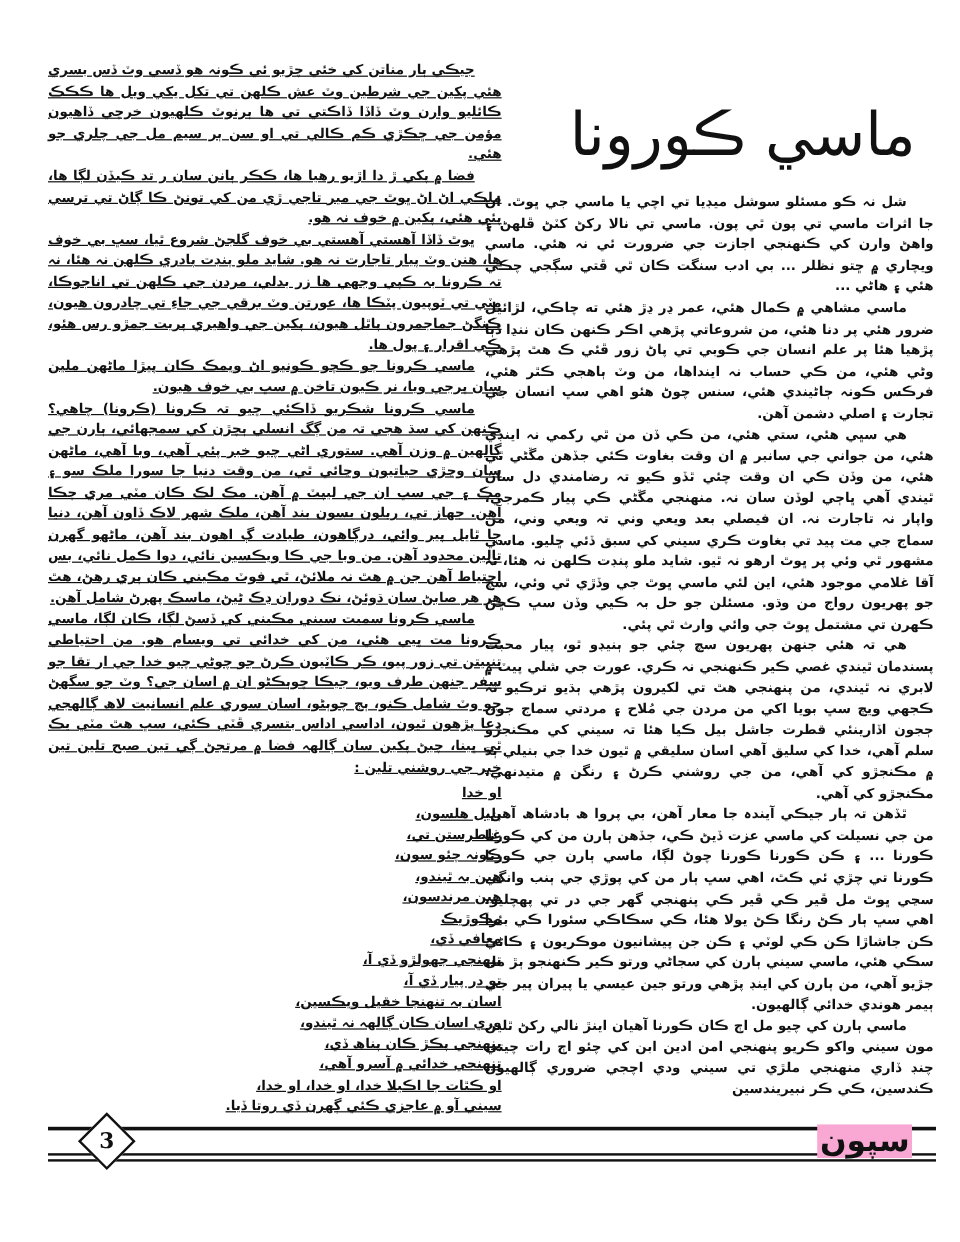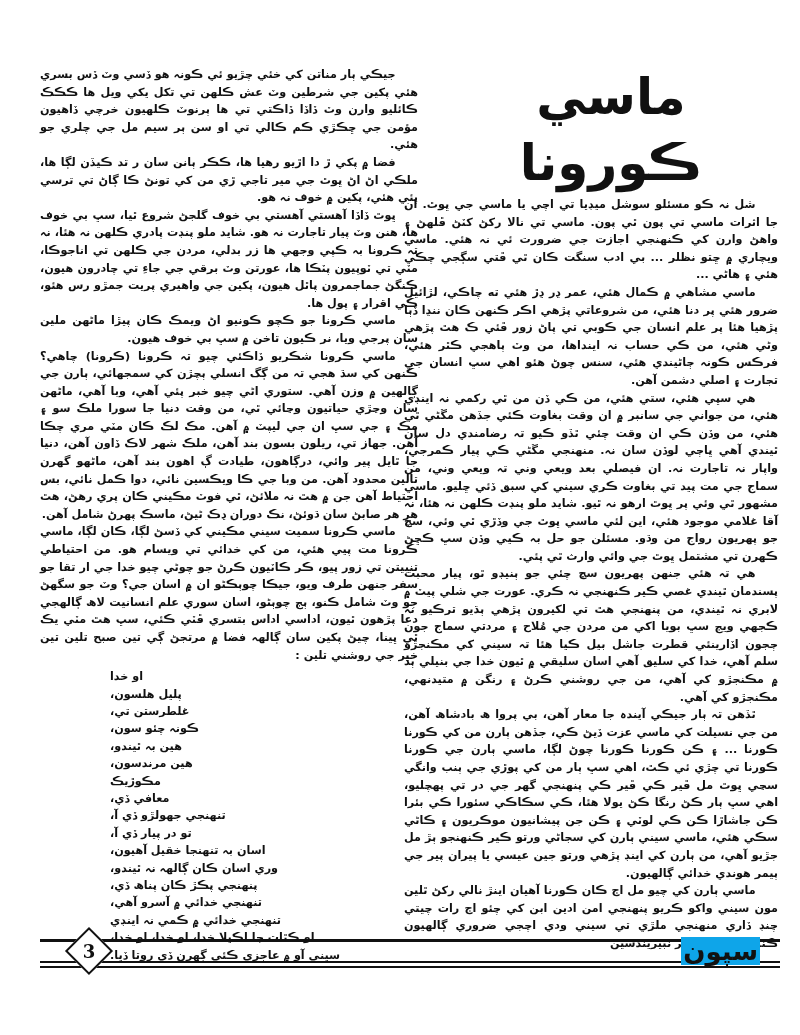--- a/index.html
+++ b/index.html
@@ -6,46 +6,46 @@
   body {
     width: 800px; height: 1035px; position: relative; overflow: hidden;
     font-family: "DejaVu Sans", sans-serif; color: #111111;
   }
   .page { position: absolute; left: 0; top: 0; width: 800px; height: 1035px; }
   .col {
     position: absolute; top: 64px; direction: rtl; text-align: justify;
     font-size: 11.2px; line-height: 17.6px; font-weight: bold;
   }
   .col-right { left: 404px; width: 374px; }
-  .col-left { left: 40px; width: 378px; top: 66px; }
+  .col-left { left: 40px; width: 378px; top: 50px; text-decoration: underline; }
   .title {
-    direction: rtl; text-align: center; font-size: 50px; line-height: 66px;
-    font-weight: bold; margin: 0; letter-spacing: 1px; padding-left: 40px;
+    direction: rtl; font-size: 50px; line-height: 66px;
+    font-weight: normal; margin: 15px; letter-spacing: 1px; padding-left: 40px;
   }
   .byline {
     direction: rtl; text-align: right; font-size: 13px; font-weight: bold;
     margin: 0 6px 6px 0; line-height: 20px;
   }
   .para { margin: 0; text-indent: 2em; }
-  .poem { margin: 4px 0 0 0; text-align: left; padding-left: 70px; }
+  .poem { margin: 4px 0 0 0; text-align: right; padding-left: 70px; }
   .poem-line { display: block; line-height: 17.4px; }
   .footer-top-rule { position: absolute; left: 40px; width: 740px; top: 939px; height: 3px; background: #111; }
   .footer-rule-a { position: absolute; left: 40px; width: 740px; top: 961px; height: 2px; background: #111; }
   .footer-rule-b { position: absolute; left: 40px; width: 740px; top: 966px; height: 2px; background: #111; }
   .page-num-diamond {
     position: absolute; left: 72px; top: 934px; width: 30px; height: 30px;
     transform: rotate(45deg); border: 2px solid #111; background: #fff;
   }
   .page-num {
     position: absolute; left: 72px; top: 939px; width: 34px; text-align: center;
     font-family: "DejaVu Serif", serif; font-weight: bold; font-size: 18px; line-height: 26px;
   }
   .masthead {
     position: absolute; right: 40px; top: 937px; direction: rtl;
-    font-size: 26px; font-weight: bold; line-height: 28px; background: #0ea5e9; padding: 0 2px;
+    font-size: 26px; font-weight: bold; line-height: 28px; background: #f9a8d4; padding: 0 2px;
   }
 </style>
 </head>
 <body>
 
 <div class="page">
 
   <div class="col col-right">
     <h1 class="title">ماسي ڪورونا</h1>
     <p class="para">شل نہ ڪو مسئلو سوشل ميڊيا تي اچي يا ماسي جي ڀوٿ. ان جا اثرات ماسي تي پون ٿي پون. ماسي تي نالا رکڻ کٽڻ ڦلهڻ ۽ واهڻ وارن کي ڪنهنجي اجازت جي ضرورت ئي نہ هئي. ماسي ويچاري ۾ ڇتو نظلر ... بي ادب سنگت ڪان ٿي ڦتي سڳجي چڪي هئي ۽ هاڻي ...</p>
@@ -69,25 +69,24 @@
       <span class="poem-line">او خدا</span>
       <span class="poem-line">پليل هلسون،</span>
       <span class="poem-line">غلطرستن تي،</span>
       <span class="poem-line">ڪونہ چئو سون،</span>
       <span class="poem-line">هين بہ ٿيندو،</span>
       <span class="poem-line">هين مرندسون،</span>
       <span class="poem-line">مڪوڙيڪ</span>
       <span class="poem-line">معافي ڏي،</span>
       <span class="poem-line">تنھنجي جھولڙو ڏي آ،</span>
       <span class="poem-line">تو در پيار ڏي آ،</span>
-      <span class="poem-line">اسان بہ تنھنجا خقيل آهيون،</span>
+      <span class="poem-line">اسان بہ تنھنجا خقيل ويڪسين،</span>
       <span class="poem-line">وري اسان ڪان ڳالهہ نہ ٿيندو،</span>
       <span class="poem-line">پنھنجي پڪڙ ڪان پناھ ڏي،</span>
       <span class="poem-line">تنھنجي خدائي ۾ آسرو آهي،</span>
-      <span class="poem-line">تنھنجي خدائي ۾ ڪمي نہ اينڊي</span>
       <span class="poem-line">او ڪٿات جا اڪيلا خدا، او خدا، او خدا،</span>
       <span class="poem-line">سيني آو ۾ عاجزي ڪئي ڳھرن ڏي روتا ڏيا.</span>
     </div>
   </div>
 
   <div class="footer-top-rule"></div>
   <div class="footer-rule-a"></div>
   <div class="footer-rule-b"></div>
   <div class="page-num-diamond"></div>
   <div class="page-num">3</div>

